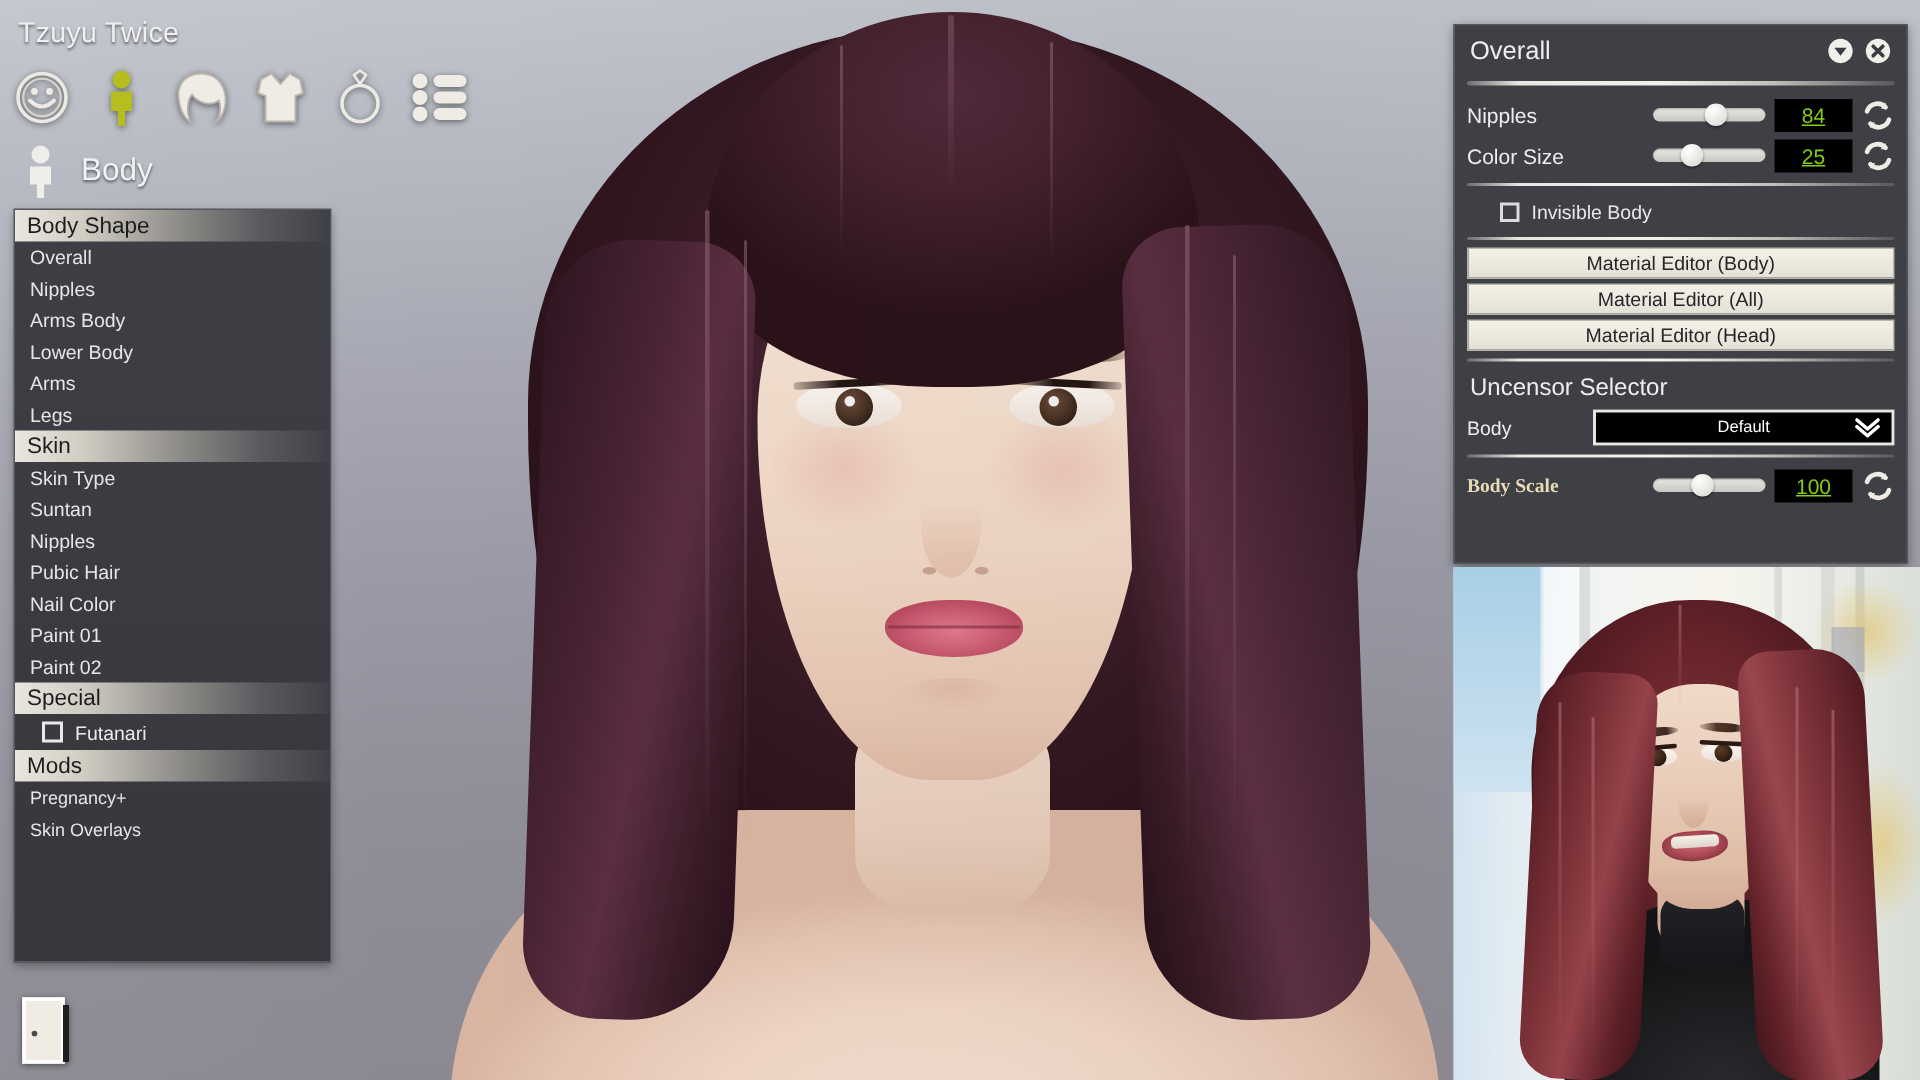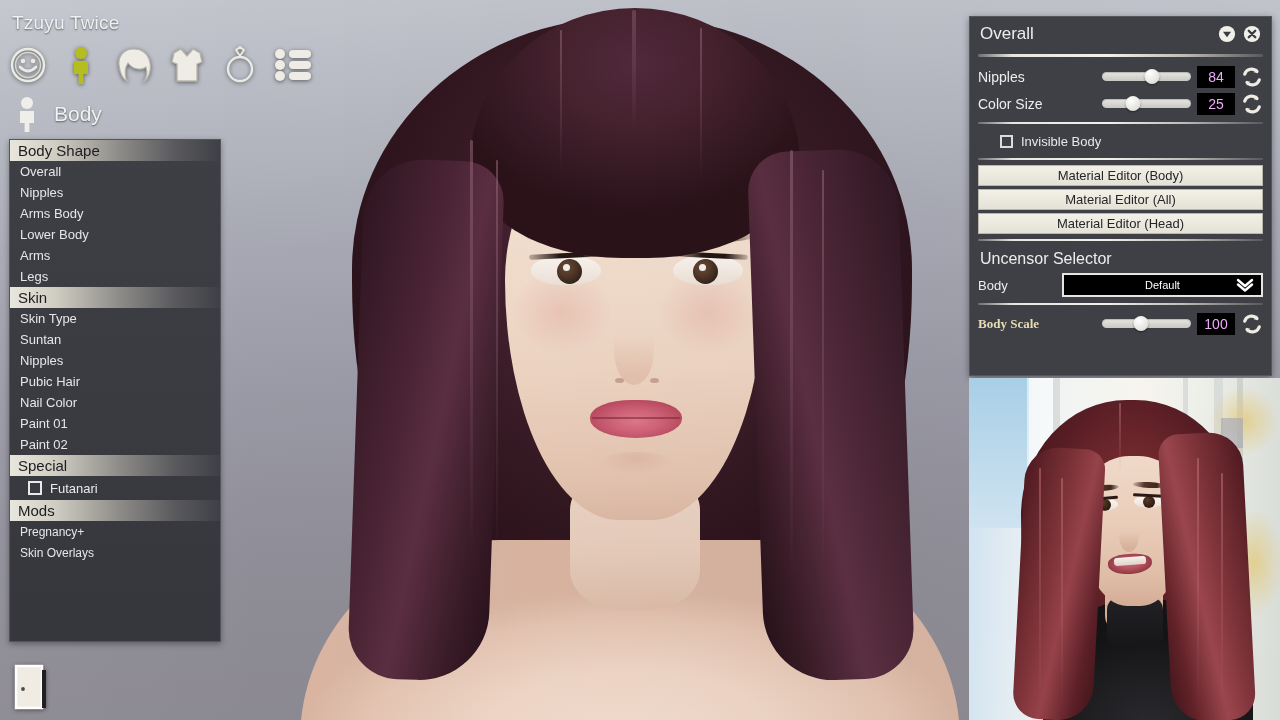--- a/index.html
+++ b/index.html
@@ -192,22 +192,22 @@
   }
   .rule.thin { height:2px; margin: 5px 0; }
   .slider-row { height: 27px; display:flex; align-items:center; gap: 6px; }
   .sl-label { width: 118px; color:#ededee; font-size: 14px; }
   .sl-label.accent { color: #e7dcb5; font-size: 13px; font-weight: bold; font-family: Liberation Serif, serif; }
   .track { position:relative; flex: 1; height: 9px; border-radius: 5px;
            background: linear-gradient(180deg,#e9e7e1,#c9c7c1); box-shadow: inset 0 1px 1px rgba(0,0,0,.2); }
   .knob { position:absolute; top: -3px; width: 15px; height: 15px; border-radius: 50%;
           background: radial-gradient(circle at 35% 30%, #ffffff, #d6d4cd); box-shadow: 0 1px 2px rgba(0,0,0,.45);
           transform: translateX(-50%); cursor: pointer; }
-  .val-box { width: 38px; height: 22px; background: #000; color: #f0abfc; font-size: 14px;
-             display:flex; align-items:center; justify-content:center; }
+  .val-box { width: 52px; height: 22px; background: #000; color: #84cc16; font-size: 14px;
+             display:flex; align-items:center; justify-content:center;text-decoration:underline; }
   .reset-ic { width: 22px; height: 22px; cursor:pointer; }
   .rp-chk-row { height: 24px; display:flex; align-items:center; gap: 8px; padding-left: 22px; cursor:pointer; }
   .rp-chk { width: 13px; height: 13px; border: 2px solid #dcdcdd; background: #3f4045; }
   .rp-chk-row span { color:#e8e8ea; font-size: 13px; }
   .me-btn {
     height: 21px; margin: 3px 0;
     background: linear-gradient(180deg,#f3f0e7,#e4e1d6);
     border: 1px solid #b9b6ac;
     color: #26262a; font-size: 13px;
     display:flex; align-items:center; justify-content:center; cursor:pointer;

